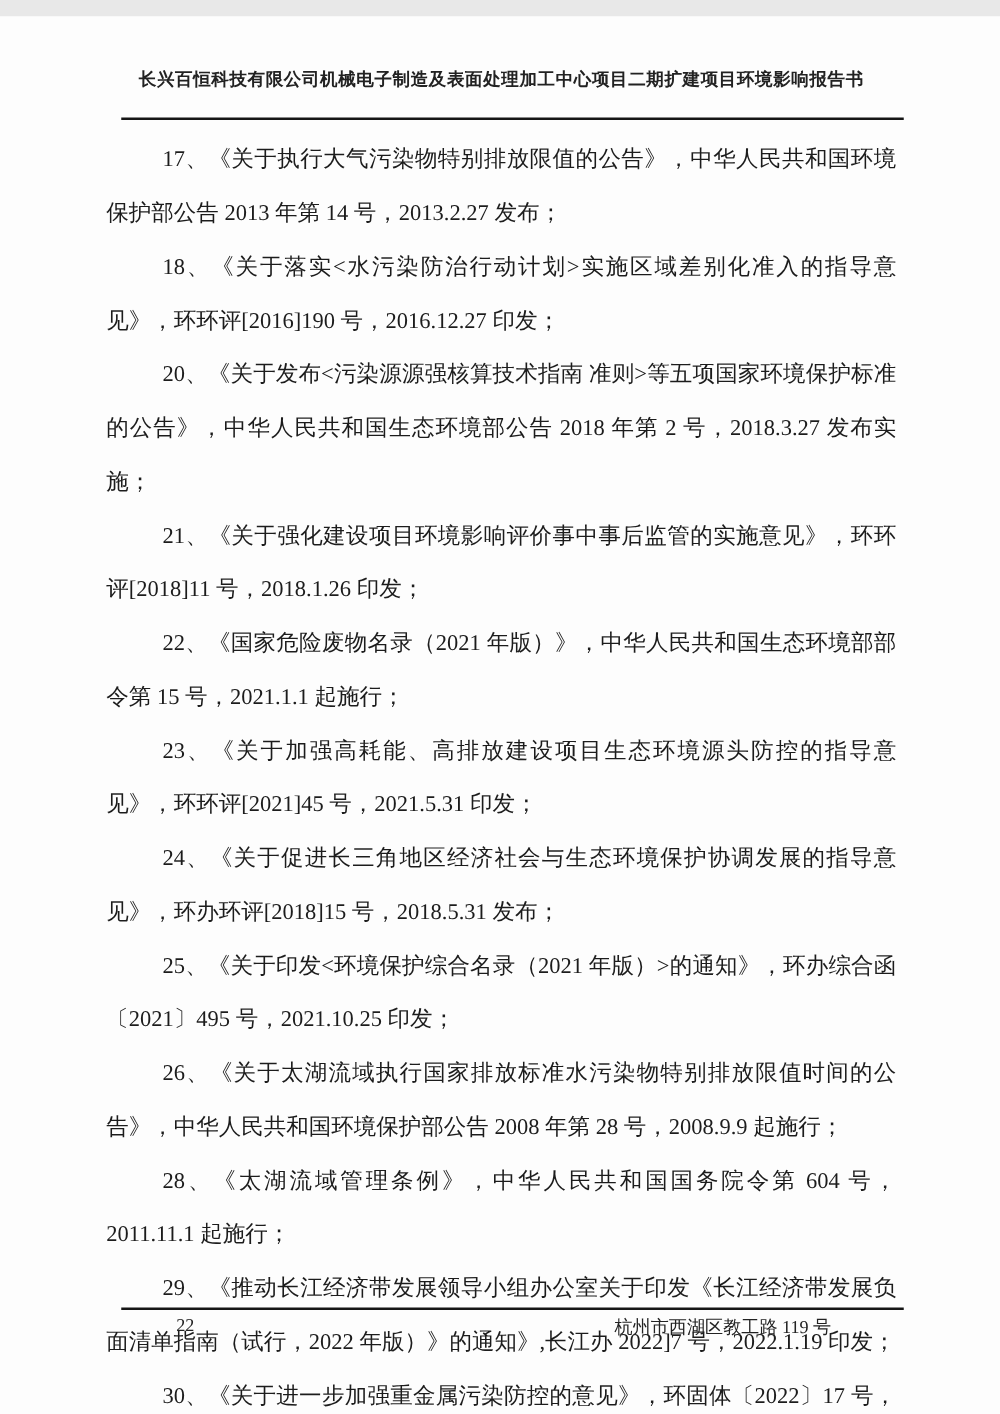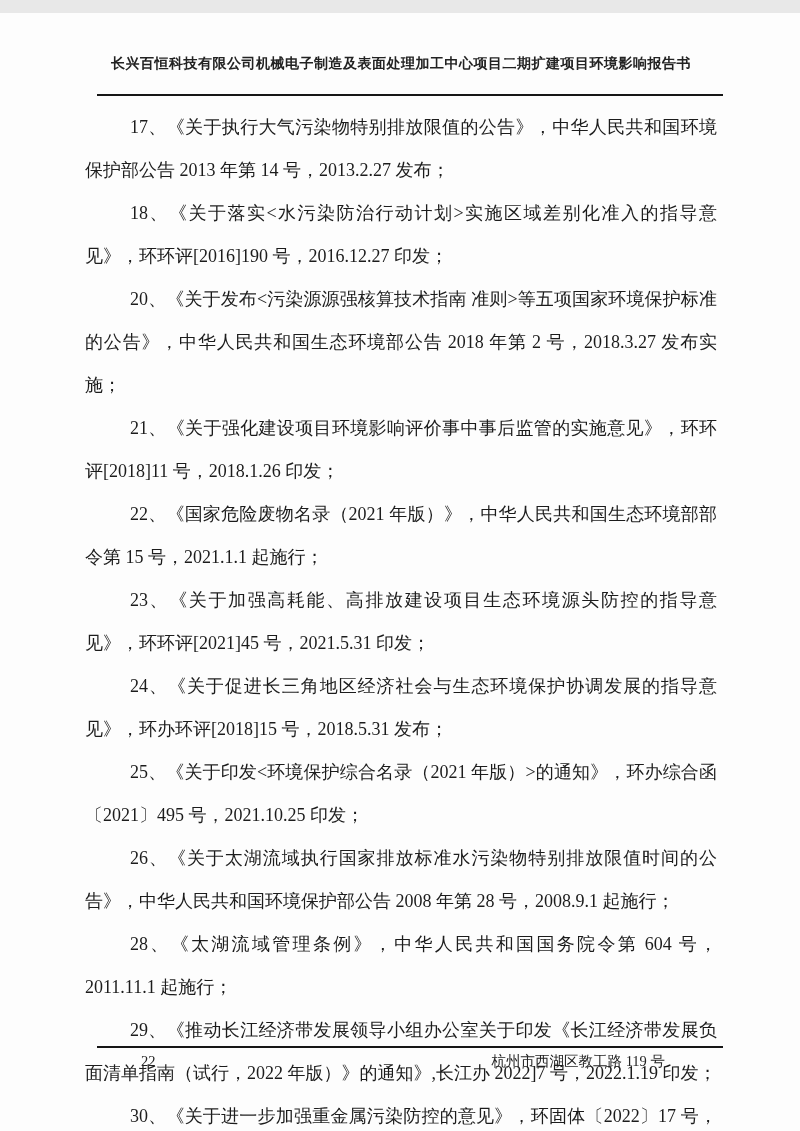--- a/index.html
+++ b/index.html
@@ -81,21 +81,21 @@
 
   <div class="content">
     <p>17、《关于执行大气污染物特别排放限值的公告》，中华人民共和国环境保护部公告 2013 年第 14 号，2013.2.27 发布；</p>
     <p>18、《关于落实&lt;水污染防治行动计划&gt;实施区域差别化准入的指导意见》，环环评[2016]190 号，2016.12.27 印发；</p>
     <p>20、《关于发布&lt;污染源源强核算技术指南 准则&gt;等五项国家环境保护标准的公告》，中华人民共和国生态环境部公告 2018 年第 2 号，2018.3.27 发布实施；</p>
     <p>21、《关于强化建设项目环境影响评价事中事后监管的实施意见》，环环评[2018]11 号，2018.1.26 印发；</p>
     <p>22、《国家危险废物名录（2021 年版）》，中华人民共和国生态环境部部令第 15 号，2021.1.1 起施行；</p>
     <p>23、《关于加强高耗能、高排放建设项目生态环境源头防控的指导意见》，环环评[2021]45 号，2021.5.31 印发；</p>
     <p>24、《关于促进长三角地区经济社会与生态环境保护协调发展的指导意见》，环办环评[2018]15 号，2018.5.31 发布；</p>
     <p>25、《关于印发&lt;环境保护综合名录（2021 年版）&gt;的通知》，环办综合函〔2021〕495 号，2021.10.25 印发；</p>
-    <p>26、《关于太湖流域执行国家排放标准水污染物特别排放限值时间的公告》，中华人民共和国环境保护部公告 2008 年第 28 号，2008.9.1 起施行；</p>
+    <p>26、《关于太湖流域执行国家排放标准水污染物特别排放限值时间的公告》，中华人民共和国环境保护部公告 2008 年第 28 号，2008.9.9 起施行；</p>
     <p>28、《太湖流域管理条例》，中华人民共和国国务院令第 604 号，2011.11.1 起施行；</p>
     <p>29、《推动长江经济带发展领导小组办公室关于印发《长江经济带发展负面清单指南（试行，2022 年版）》的通知》,长江办 2022]7 号，2022.1.19 印发；</p>
     <p>30、《关于进一步加强重金属污染防控的意见》，环固体〔2022〕17 号，2022.3.7 印发；</p>
   </div>
 
   <div class="footer-rule"></div>
 
   <div class="doc-footer">
     <span class="page-number">22</span>
     <span class="address">杭州市西湖区教工路 119 号</span>

